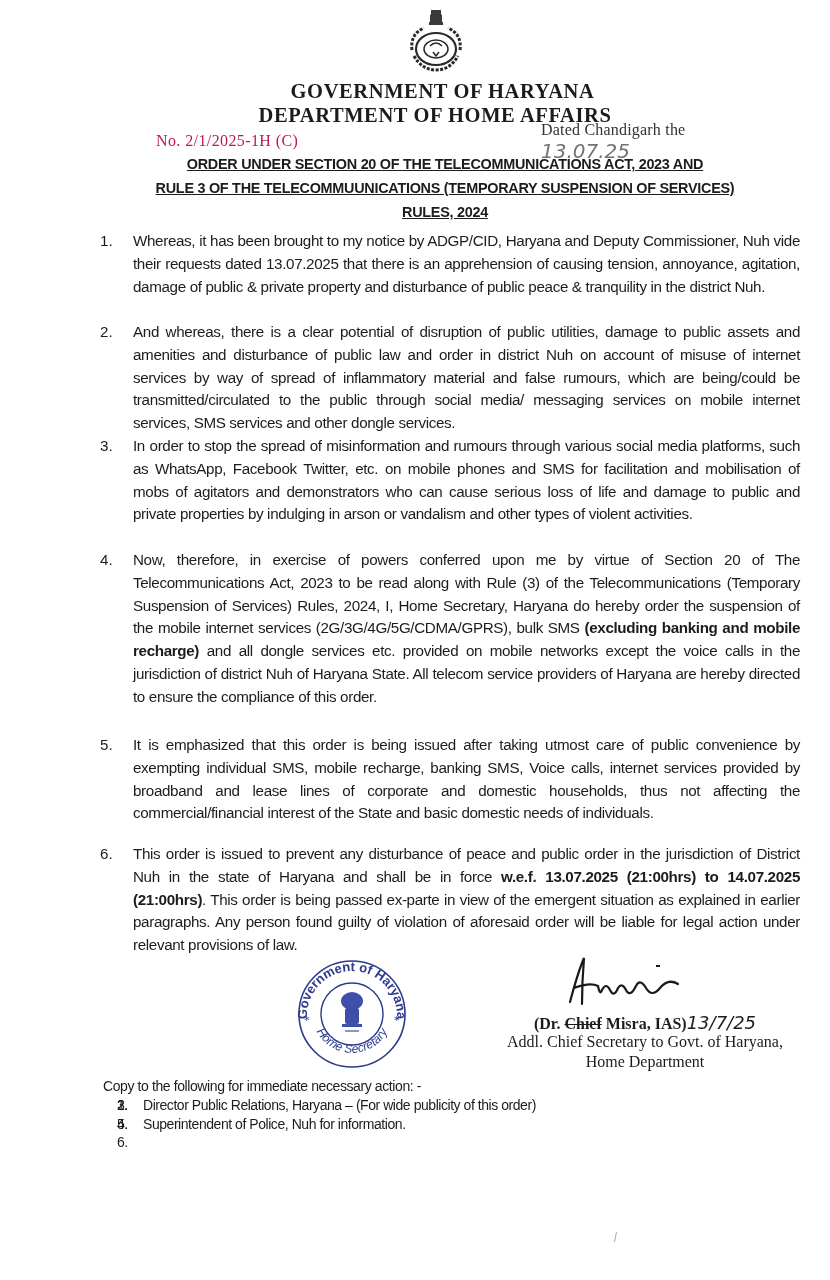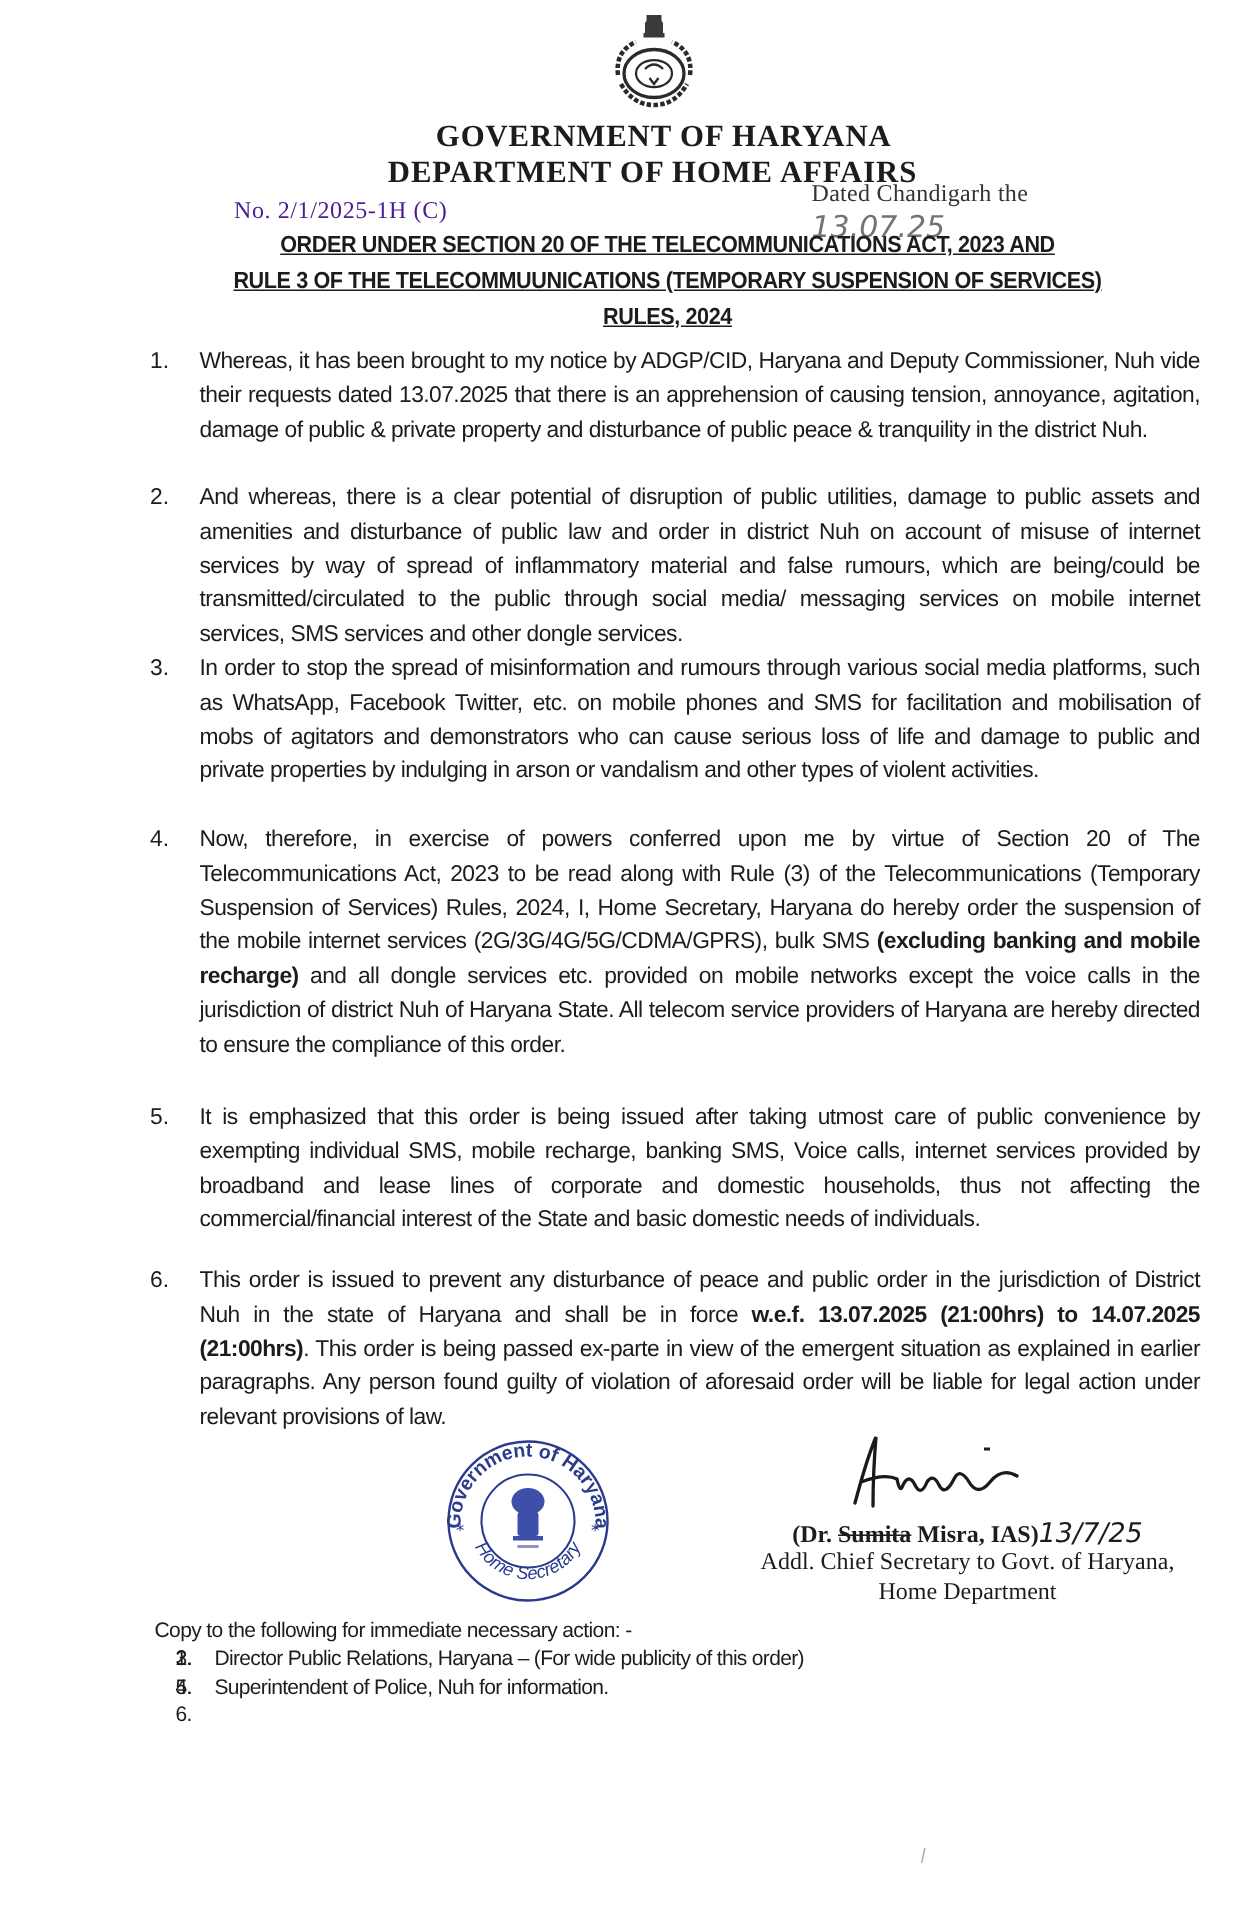--- a/index.html
+++ b/index.html
@@ -11,21 +11,21 @@
   .emblem { position: absolute; left: 400px; top: 6px; width: 72px; height: 72px; }
   .gov {
     position: absolute; left: 0; width: 885px; text-align: center; top: 80px;
     font-family: "Liberation Serif", serif; font-weight: bold; font-size: 20.5px; letter-spacing: 0.6px;
   }
   .dept {
     position: absolute; left: 0; width: 870px; text-align: center; top: 104px;
     font-family: "Liberation Serif", serif; font-weight: bold; font-size: 20.5px; letter-spacing: 0.6px;
   }
   .ref-no {
-    position: absolute; left: 156px; top: 132px; font-family: "Liberation Serif", serif; font-size: 16px; color:#4c1d95; letter-spacing: 0.4px;
+    position: absolute; left: 156px; top: 132px; font-family: "Liberation Serif", serif; font-size: 16px; color:#be185d; letter-spacing: 0.4px;
   }
   .dated {
     position: absolute; left: 541px; top: 121px; font-family: "Liberation Serif", serif; font-size: 16px; color:#333; letter-spacing: 0.2px;
   }
   .dated .hand { font-family: "DejaVu Sans", sans-serif; font-size: 20px; font-style: italic; letter-spacing: 0px; color:#737373; }
   .order-title {
     position: absolute; left: 95px; width: 700px; top: 152px; text-align: center;
     font-family: "Liberation Sans Narrow", "Liberation Sans", sans-serif; font-weight: bold; font-size: 15.5px;
     line-height: 24px; text-decoration: underline; transform: scaleX(0.93); transform-origin: center top; letter-spacing: -0.3px;
   }
@@ -138,21 +138,21 @@
       <rect x="52" y="72" width="14" height="2" opacity="0.6"></rect>
     </g>
   </svg>
 
   <svg class="sig" viewBox="0 0 140 60">
     <path d="M10 50 Q18 20 24 6 Q22 30 22 52 M14 36 Q30 30 38 34 Q40 44 42 38 Q46 30 50 38 Q54 46 58 36 Q62 30 66 38 Q70 46 76 34 Q80 26 86 36 Q92 46 100 36 Q108 26 118 32" fill="none" stroke="#1a1a1a" stroke-width="2.2" stroke-linecap="round"></path>
     <path d="M96 14 L100 14" stroke="#1a1a1a" stroke-width="2"></path>
   </svg>
 
   <div class="signer name">
-    <span>(Dr. </span><span class="strike">Sumita</span><span> Misra, IAS)</span><span class="sig-date">13/7/25</span>
+    <span>(Dr. </span><span class="strike">Chief</span><span> Misra, IAS)</span><span class="sig-date">13/7/25</span>
   </div>
   <div class="signer desig">Addl. Chief Secretary to Govt. of Haryana,</div>
   <div class="signer dept2">Home Department</div>
 
   <div class="copy-head">Copy to the following for immediate necessary action: -</div>
   <div class="copy-list">
     <div class="copy-item">
       <span class="cnum">1.</span>
     </div>
     <div class="copy-item">

